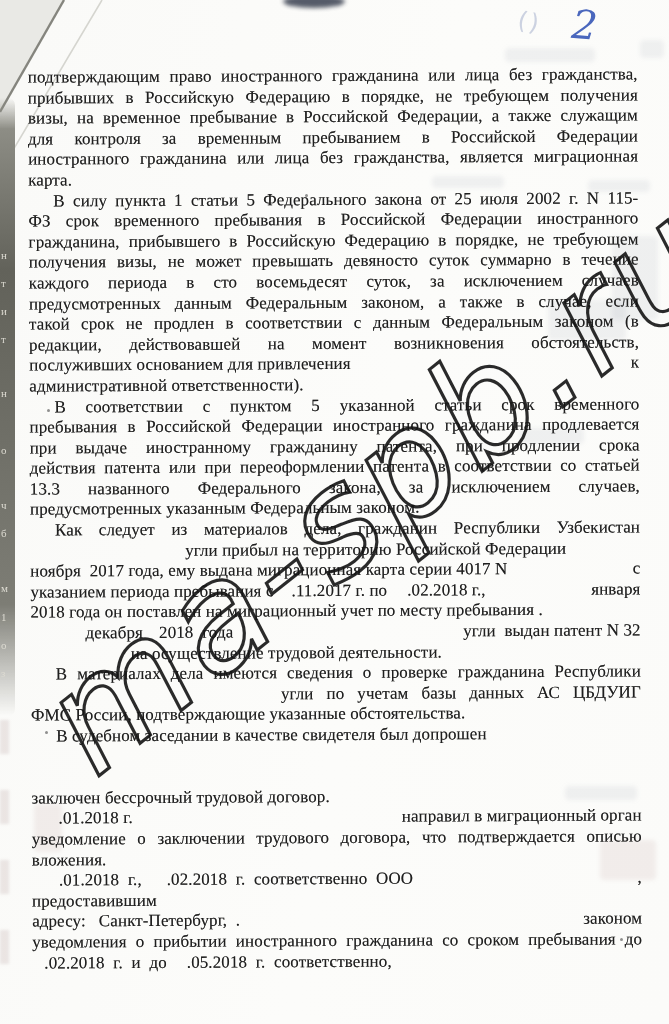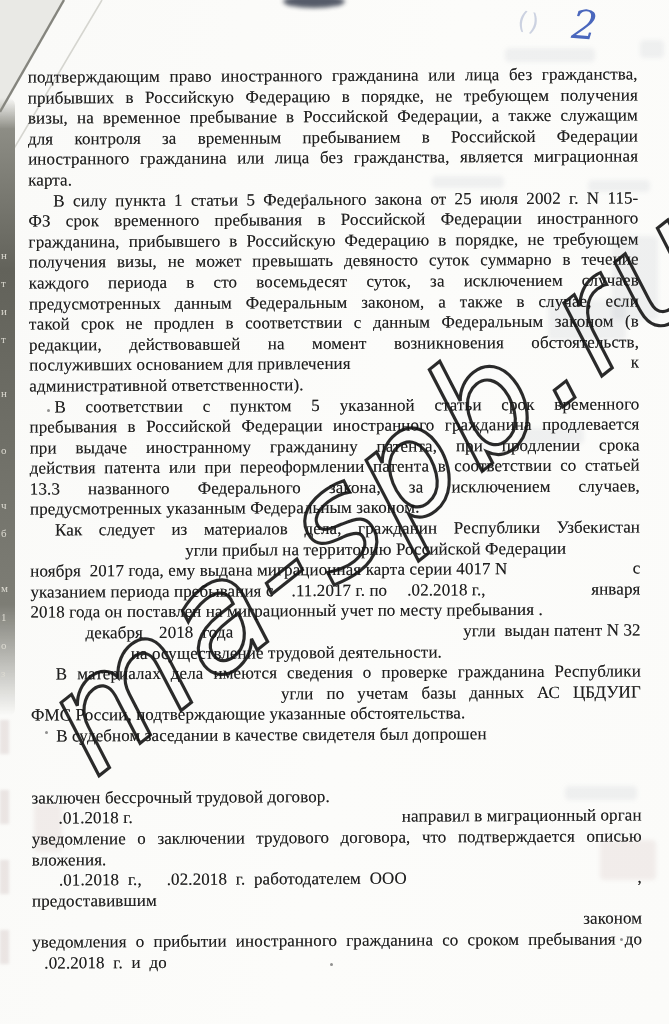--- a/index.html
+++ b/index.html
@@ -257,38 +257,40 @@
     </div>
     <div class="line">
       <span class="stretch">уведомление о заключении трудового договора, что подтверждается описью</span>
     </div>
     <div class="line">
       <span class="seg">вложения.</span>
     </div>
     <div class="line" style="padding-left: 27px;">
       <span class="seg">.01.2018  г.,</span>
       <span class="gap" style="width: 25px;"></span>
-      <span class="seg">.02.2018  г.  работодателем  ООО</span>
+      <span class="seg">.02.2018  г.  соответственно  ООО</span>
       <span class="gap flex"></span>
       <span class="seg">,</span>
     </div>
     <div class="line">
       <span class="seg">предоставившим</span>
       <span class="gap flex"></span>
     </div>
     <div class="line">
+      <span class="seg">адресу:   Санкт-Петербург,  .</span>
       <span class="gap flex"></span>
       <span class="seg">законом</span>
     </div>
     <div class="line">
       <span class="stretch">уведомления о прибытии иностранного гражданина со сроком пребывания до</span>
     </div>
     <div class="line" style="padding-left: 12px;">
       <span class="seg">.02.2018  г.  и  до</span>
       <span class="gap" style="width: 20px;"></span>
+      <span class="seg">.05.2018  г.  соответственно,</span>
       <span class="gap flex"></span>
     </div>
   </div>
 
 <div class="watermark">ma-spb.ru</div>
 
 <div class="scribble">()</div>
 <div class="pagenum">2</div>
 
 </body></html>

